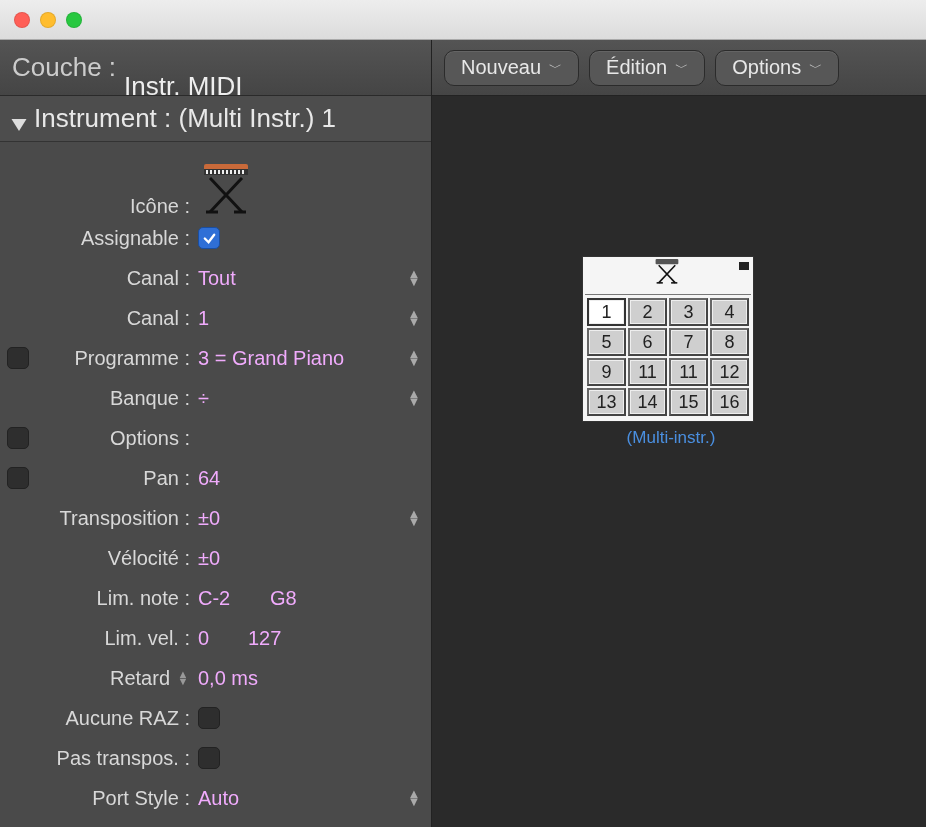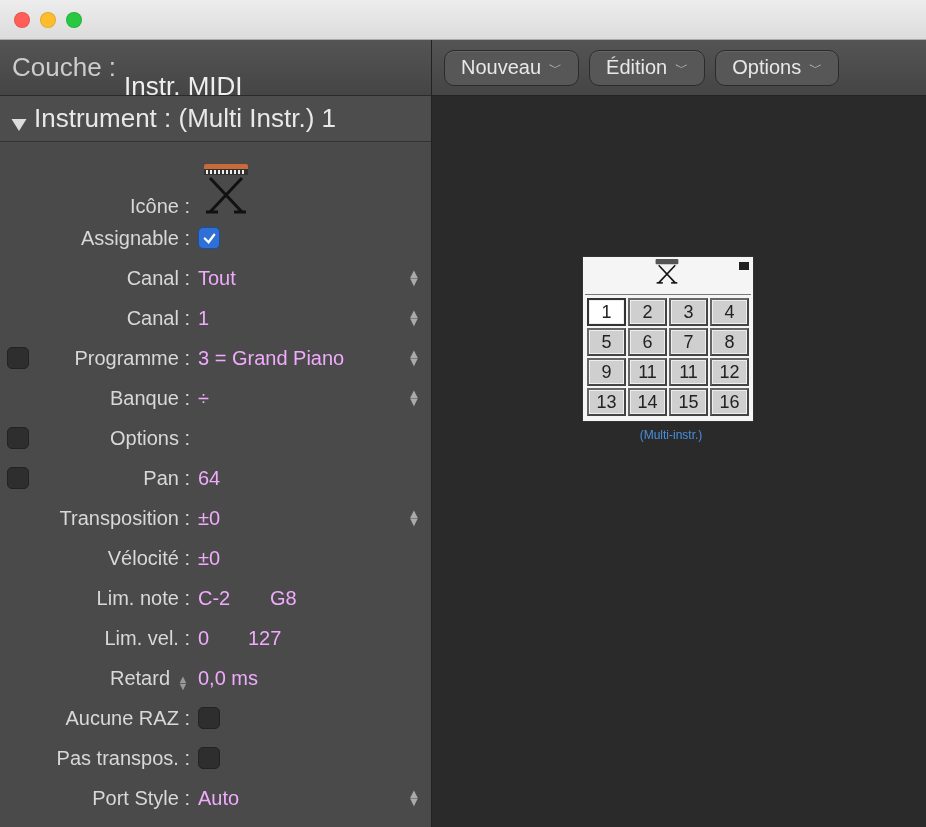--- a/index.html
+++ b/index.html
@@ -224,21 +224,21 @@
     font-weight: 500;
     box-shadow: inset 0 0 0 1px #eee;
   }
   .mi-cell.selected {
     background: #fff;
     border-color:#333;
   }
   .mi-label {
     text-align: center;
     color: #4a8fe0;
-    font-size: 12px;
+    font-size: 17px;
     margin-top: 6px;
   }
 </style>
 </head>
 <body>
 
 <div class="titlebar">
   <div class="tl-btn tl-close"></div>
   <div class="tl-btn tl-min"></div>
   <div class="tl-btn tl-zoom"></div>
@@ -385,21 +385,21 @@
         <span class="cb-slot"></span>
         <span class="label">Lim. vel. :</span>
         <span class="value">
           <span style="width:50px">0</span>
           <span>127</span>
         </span>
       </div>
 
       <div class="row">
         <span class="cb-slot"></span>
-        <span class="label" style="display:flex;align-items:flex-end;justify-content:flex-end;">
+        <span class="label" style="display:flex;align-items:center;justify-content:flex-end;">
           <span>Retard</span>
           <span class="small-stepper">
               <span>▲</span>
               <span>▼</span>
             </span>
         </span>
         <span class="value">0,0 ms</span>
       </div>
 
       <div class="row">

